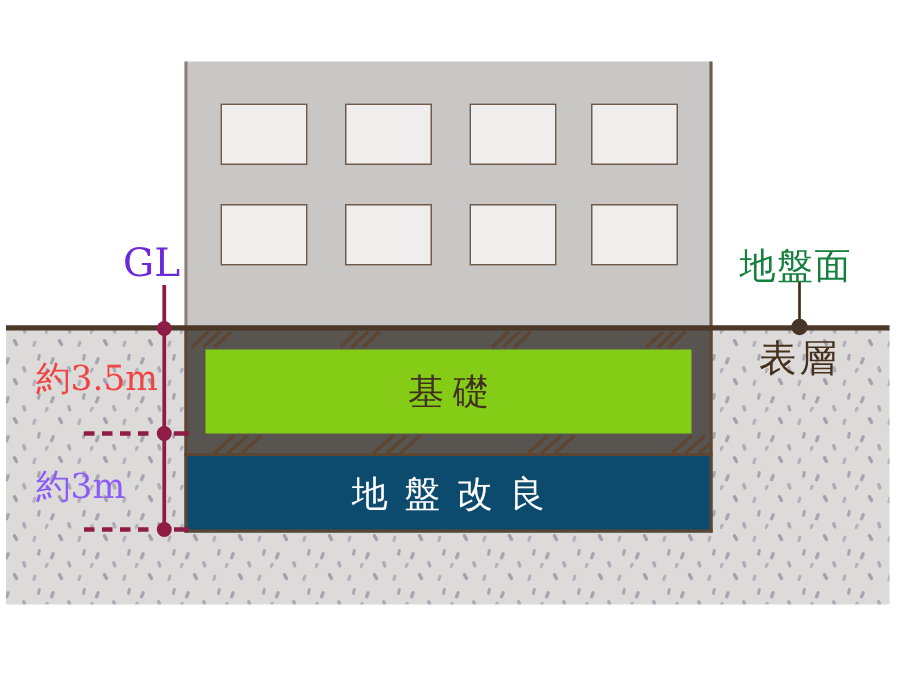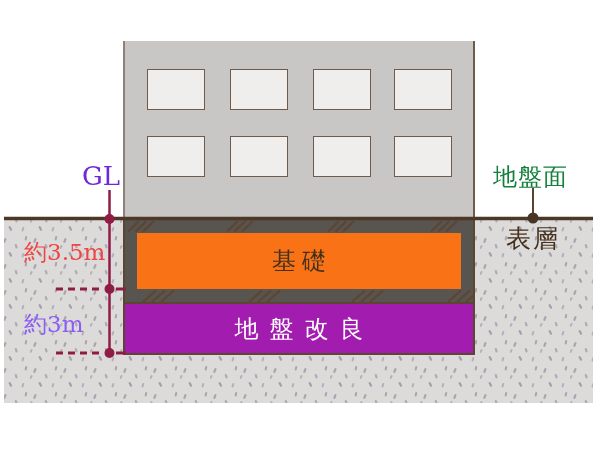--- a/index.html
+++ b/index.html
@@ -40,31 +40,31 @@
     width: 352px; height: 85px;
     background: #585450;
     border-left: 2px solid #5e4531;
     border-right: 2px solid #5e4531;
     border-bottom: 2px solid #5e4531;
     box-sizing: border-box;
   }
   .foundation-box {
     left: 137px; top: 233px;
     width: 324px; height: 56px;
-    background: #f97316;
+    background: #84cc16;
     display: flex; align-items: center; justify-content: center;
     color: #42301f;
     font-size: 24px;
     letter-spacing: 6px;
     text-indent: 6px;
   }
   .improvement-box {
     left: 123px; top: 304px;
     width: 352px; height: 51px;
-    background: #a21caf;
+    background: #0c4a6e;
     border-left: 2px solid #5e4531;
     border-right: 2px solid #5e4531;
     border-bottom: 2px solid #5e4531;
     box-sizing: border-box;
     display: flex; align-items: center; justify-content: center;
     color: #ffffff;
     font-size: 24px;
     letter-spacing: 11px;
     text-indent: 11px;
   }

